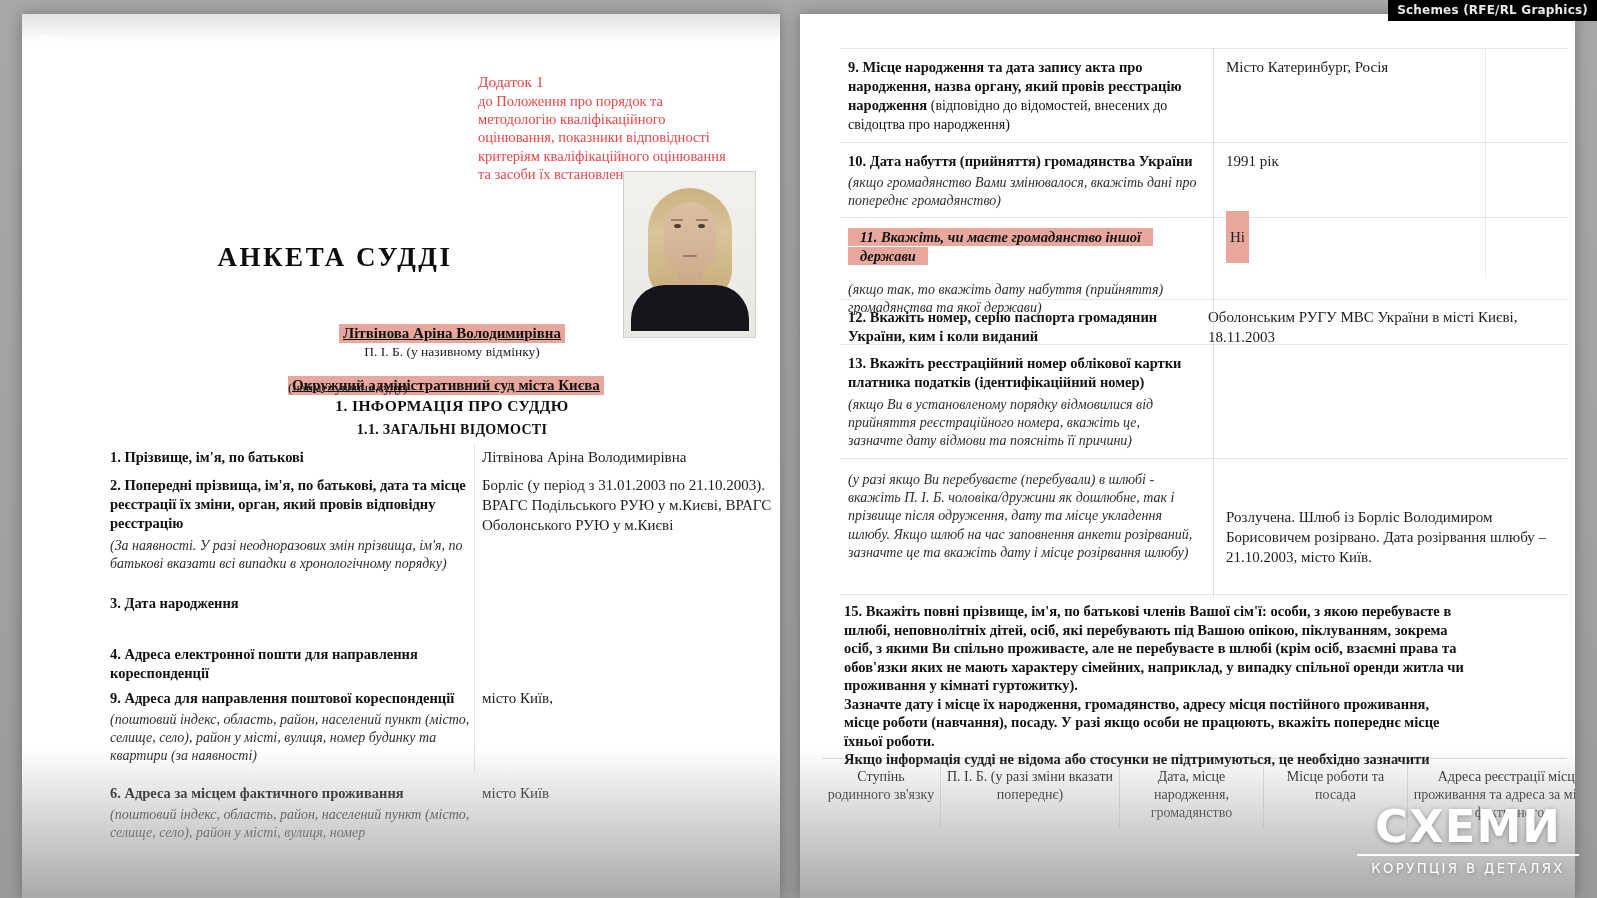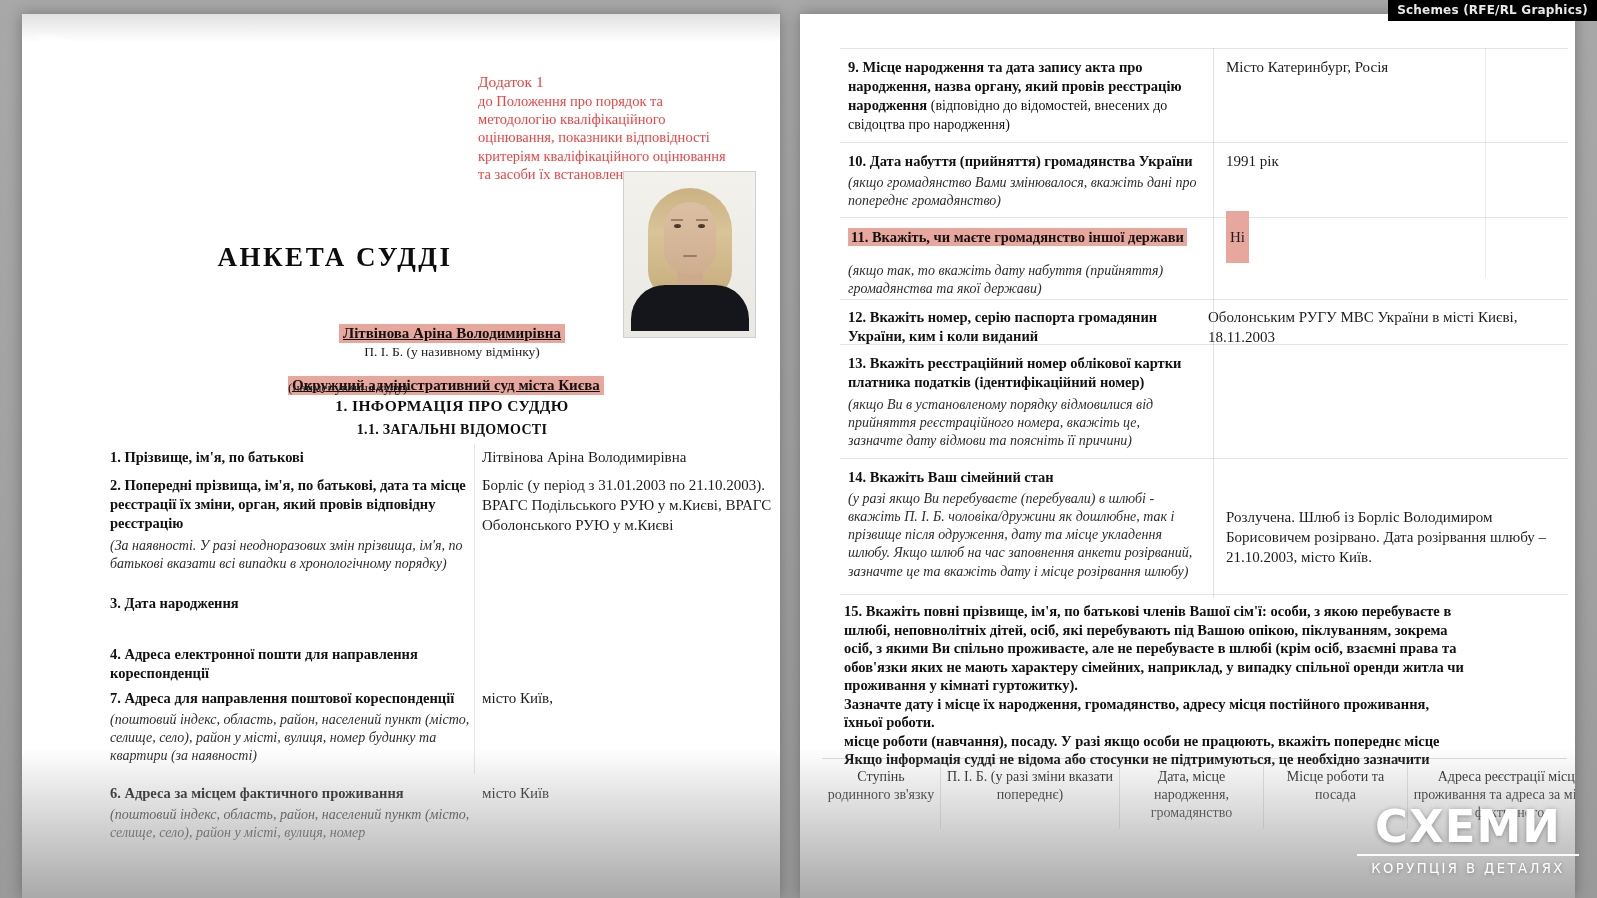--- a/index.html
+++ b/index.html
@@ -244,21 +244,21 @@
       <div class="lq">
           <div class="q">4. Адреса електронної пошти для направлення кореспонденції</div>
         </div>
       <div class="lv">
           <div class="val"></div>
         </div>
     </div>
 
     <div class="lrow" style="top:675px;">
       <div class="lq">
-        <div class="q">7. Адреса для направлення поштової кореспонденції</div>
+        <div class="q">9. Адреса для направлення поштової кореспонденції</div>
         <div class="qi" style="margin-top:3px;">(поштовий індекс, область, район, населений пункт (місто, селище, село), район у місті, вулиця, номер будинку та квартири (за наявності)</div>
       </div>
       <div class="lv">
           <div class="val">місто Київ,</div>
         </div>
     </div>
 
     <div class="lrow" style="top:770px;">
       <div class="lq">
         <div class="q">6. Адреса за місцем фактичного проживання</div>
@@ -300,21 +300,21 @@
         <div class="q">10. Дата набуття (прийняття) громадянства України</div>
         <div class="qi" style="margin-top:3px;">(якщо громадянство Вами змінювалося, вкажіть дані про попереднє громадянство)</div>
       </div>
       <div class="rv">
           <div class="val">1991 рік</div>
         </div>
     </div>
 
     <div class="rrow" style="top:214px;">
       <div class="rq">
-        <div class="q"><span class="hl" style="box-decoration-break:clone;-webkit-box-decoration-break:clone;padding:1px 3px;">11. Вкажіть, чи маєте громадянство іншої держави</span></div>
+        <div class="q"><span class="hl" style="box-decoration-break:clone;-webkit-box-decoration-break:clone;padding:1px 12px;font-style:italic;">11. Вкажіть, чи маєте громадянство іншої держави</span></div>
         <div class="qi" style="margin-top:15px;">(якщо так, то вкажіть дату набуття (прийняття) громадянства та якої держави)</div>
       </div>
       <div class="rv">
           <div class="val"><span class="hl" style="padding:18px 4px;">Ні</span></div>
         </div>
     </div>
 
     <div class="rrow" style="top:294px;">
       <div class="rq">
         <div class="q">12. Вкажіть номер, серію паспорта громадянин України, ким і коли виданий</div>
@@ -329,37 +329,36 @@
         <div class="q">13. Вкажіть реєстраційний номер облікової картки платника податків (ідентифікаційний номер)</div>
         <div class="qi" style="margin-top:4px;">(якщо Ви в установленому порядку відмовилися від прийняття реєстраційного номера, вкажіть це, зазначте дату відмови та поясніть її причини)</div>
       </div>
       <div class="rv">
           <div class="val"></div>
         </div>
     </div>
 
     <div class="rrow" style="top:454px;">
       <div class="rq">
-        <div class="q">14. Вкажіть Ваш сімейний стан</div>
         <div class="qi" style="margin-top:3px;">(у разі якщо Ви перебуваєте (перебували) в шлюбі - вкажіть П. І. Б. чоловіка/дружини як дошлюбне, так і прізвище після одруження, дату та місце укладення шлюбу. Якщо шлюб на час заповнення анкети розірваний, зазначте це та вкажіть дату і місце розірвання шлюбу)</div>
       </div>
       <div class="rv" style="top:40px;">
           <div class="val">Розлучена. Шлюб із Борліс Володимиром Борисовичем розірвано.  Дата розірвання шлюбу – 21.10.2003, місто Київ.</div>
         </div>
     </div>
 
     <div style="position:absolute;left:44px;top:588px;width:728px;">
       <div class="q" style="line-height:1.28;">15. Вкажіть повні прізвище, ім'я, по батькові членів Вашої сім'ї: особи, з якою перебуваєте в</div>
       <div class="q" style="line-height:1.28;">шлюбі, неповнолітніх дітей, осіб, які перебувають під Вашою опікою, піклуванням, зокрема</div>
       <div class="q" style="line-height:1.28;">осіб, з якими Ви спільно проживаєте, але не перебуваєте в шлюбі (крім осіб, взаємні права та</div>
       <div class="q" style="line-height:1.28;">обов'язки яких не мають характеру сімейних, наприклад, у випадку спільної оренди житла чи</div>
       <div class="q" style="line-height:1.28;">проживання у кімнаті гуртожитку).</div>
       <div class="q" style="line-height:1.28;">Зазначте дату і місце їх народження, громадянство, адресу місця постійного проживання,</div>
+      <div class="q" style="line-height:1.28;">місце роботи (навчання), посаду. У разі якщо особи не працюють, вкажіть попереднє місце</div>
       <div class="q" style="line-height:1.28;">їхньої роботи.</div>
-      <div class="q" style="line-height:1.28;">місце роботи (навчання), посаду. У разі якщо особи не працюють, вкажіть попереднє місце</div>
       <div class="q" style="line-height:1.28;">Якщо інформація судді не відома або стосунки не підтримуються, це необхідно зазначити</div>
     </div>
 
     <div id="famtable-line"></div>
     <div id="famtable">
       <div class="th w1">Ступінь родинного зв'язку</div>
       <div class="th w2">П. І. Б. (у разі зміни вказати попереднє)</div>
       <div class="th w3">Дата, місце народження, громадянство</div>
       <div class="th w4">Місце роботи та посада</div>
       <div class="th w5">Адреса реєстрації місця проживання та адреса за місцем фактичного</div>

